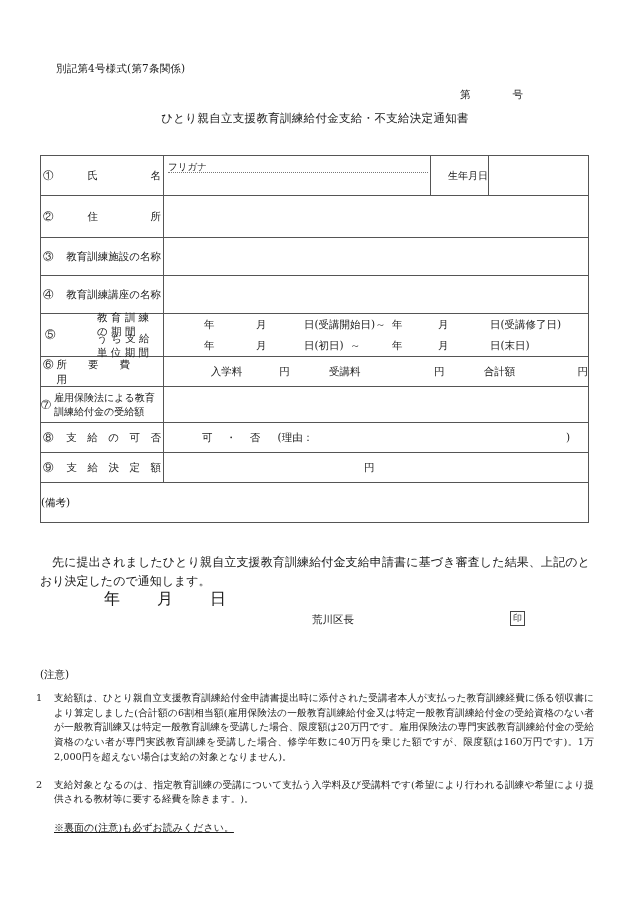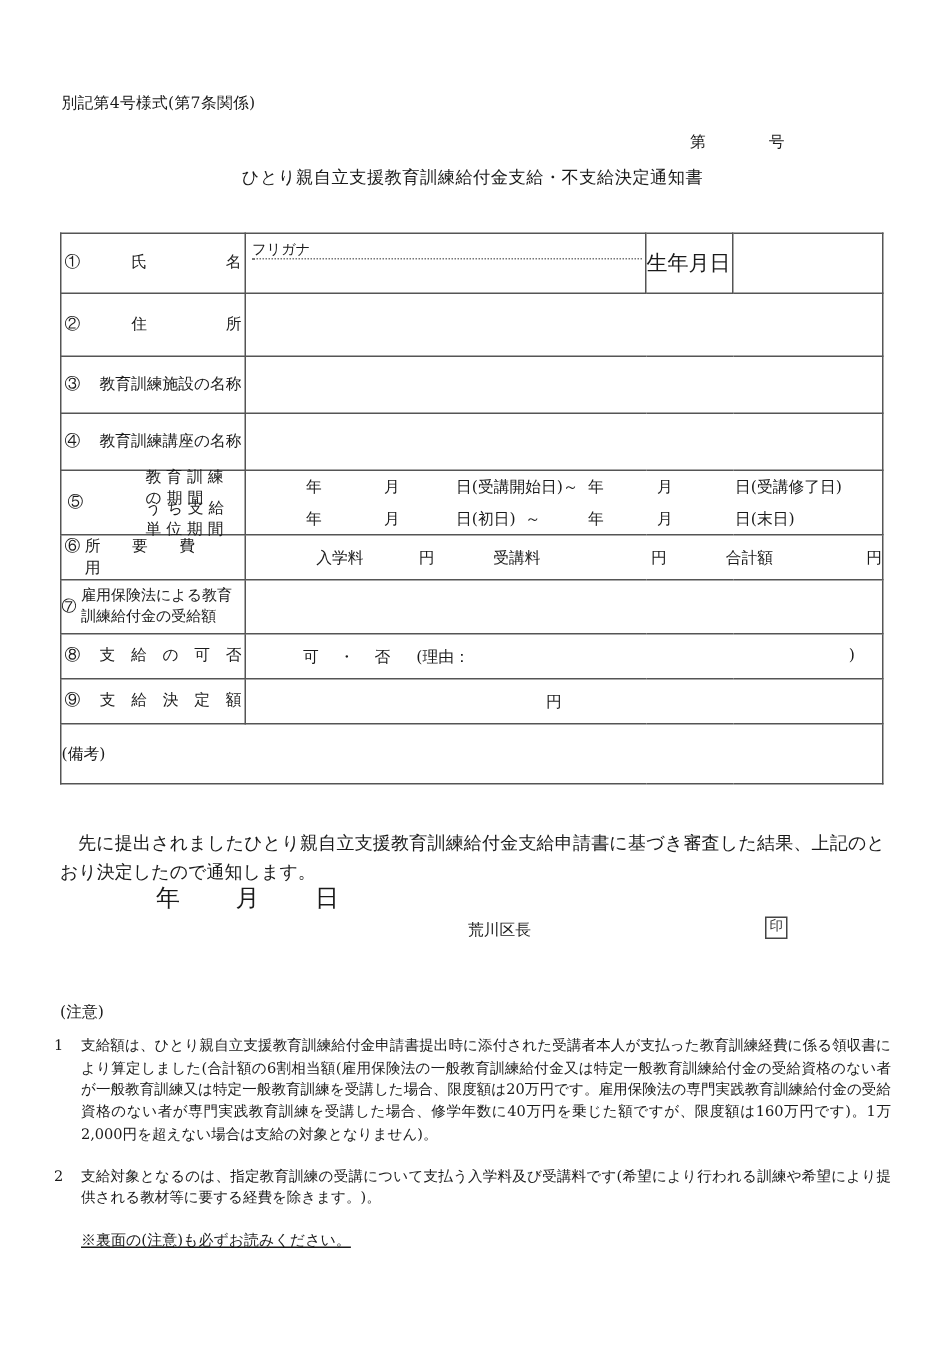--- a/index.html
+++ b/index.html
@@ -19,21 +19,21 @@
     position: absolute;
     inset: 0;
     width: 630px;
     height: 902px;
     overflow: hidden;
   }
 
   
   .form-code {
     position: absolute;
-    left: 41px;
+    left: 56px;
     top: 62px;
     font-size: 10.5px;
     letter-spacing: 0.2px;
     white-space: nowrap;
   }
   .doc-number {
     position: absolute;
     left: 460px;
     top: 88px;
     font-size: 10.5px;
@@ -106,22 +106,22 @@
   }
   .furigana-rule {
     border-bottom: 1px dotted #777;
     height: 0;
     margin: 0 2px 0 4px;
   }
   .furigana-space { height: 18px; }
 
   .dob-lbl {
     width: 58px;
-    text-align: left;
-    font-size: 14px;
+    text-align: right;
+    font-size: 10px;
   }
   .dob-val { width: 100px; }
   .period-lbl-line {
     height: 21px;
     display: flex;
     align-items: center;
     padding: 0 6px;
     box-sizing: border-box;
     margin-left: 36px;
   }

